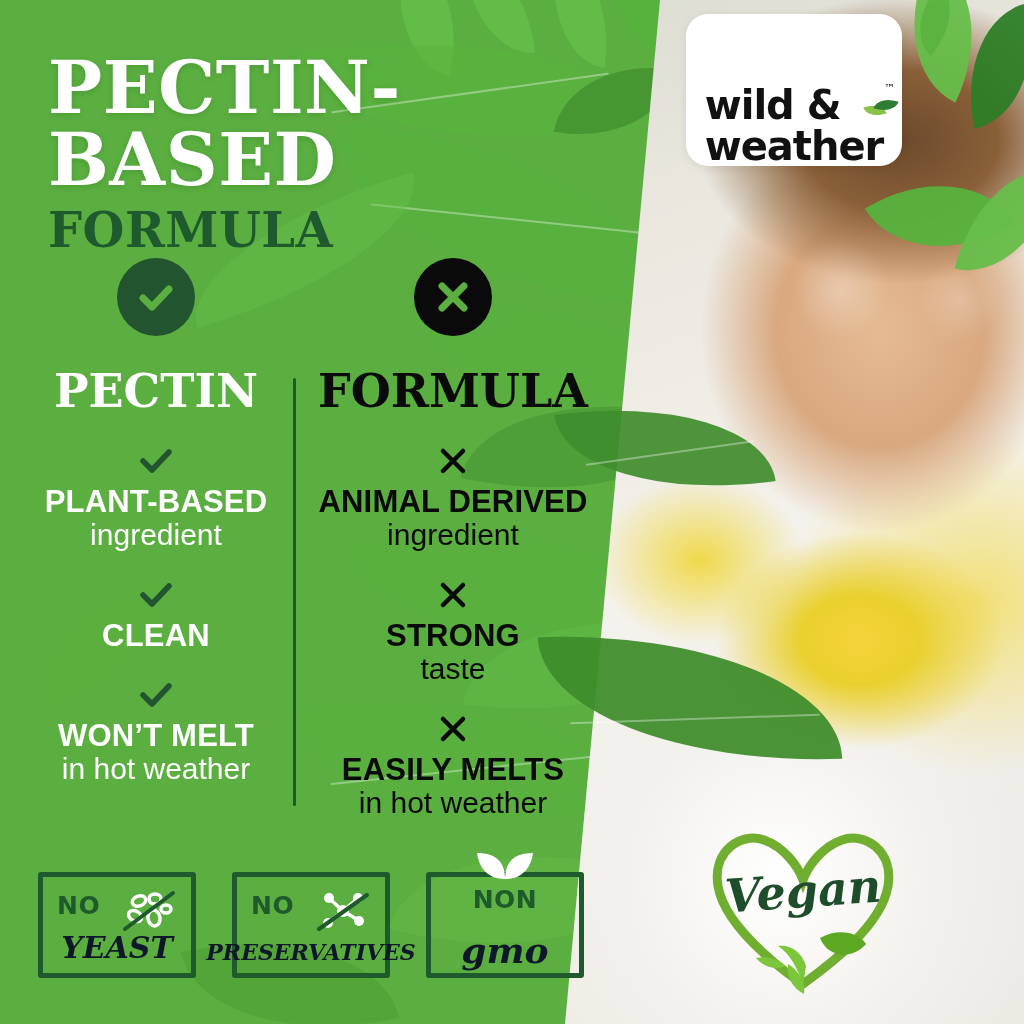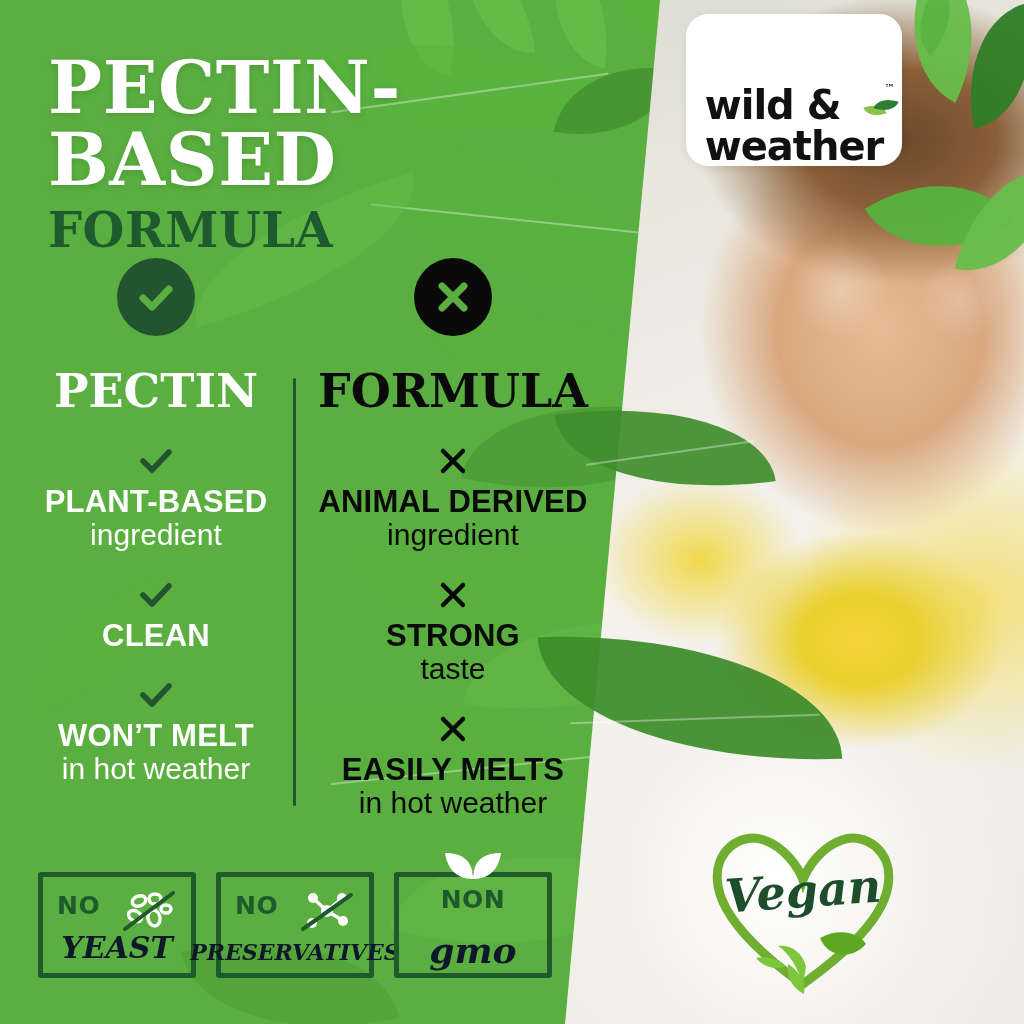--- a/index.html
+++ b/index.html
@@ -127,21 +127,21 @@
   }
 
   .feat{margin-top:26px;}
   .feat .mark{height:34px;display:flex;align-items:center;justify-content:center;margin-bottom:8px;}
   .feat .l1{font-size:31px;font-weight:bold;line-height:1.04;letter-spacing:.2px;}
   .feat .l2{font-size:30px;font-weight:400;line-height:1.12;}
   .col.left .feat .l1,.col.left .feat .l2{color:#FFFFFF;}
   .col.right .feat .l1,.col.right .feat .l2{color:#0A0A0A;}
 
   
-  .badges{position:absolute;left:38px;top:872px;display:flex;gap:20px;}
+  .badges{position:absolute;left:38px;top:872px;display:flex;gap:36px;}
   .nb{
     position:relative;width:148px;height:96px;
     border:5px solid #1F5A2C;border-radius:3px;
     display:flex;flex-direction:column;align-items:center;justify-content:center;
   }
   .nb .top{font-family:"DejaVu Sans",sans-serif;font-weight:bold;font-size:25px;color:#1F5A2C;letter-spacing:.5px;position:absolute;left:14px;top:14px;}
   .nb .bot{font-family:"DejaVu Serif",serif;font-style:italic;font-weight:bold;color:#0f172a;position:absolute;left:50%;transform:translateX(-50%);bottom:8px;white-space:nowrap;}
   .nb.b1 .bot{font-size:30px;}
   .nb.b2 .bot{font-size:22px;}
   .nb.b3 .bot{font-size:36px;bottom:2px;}

